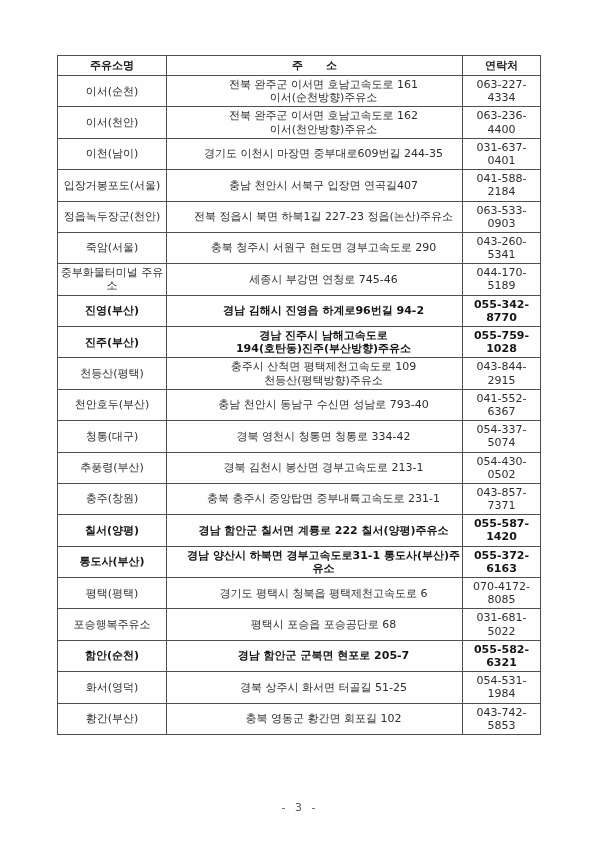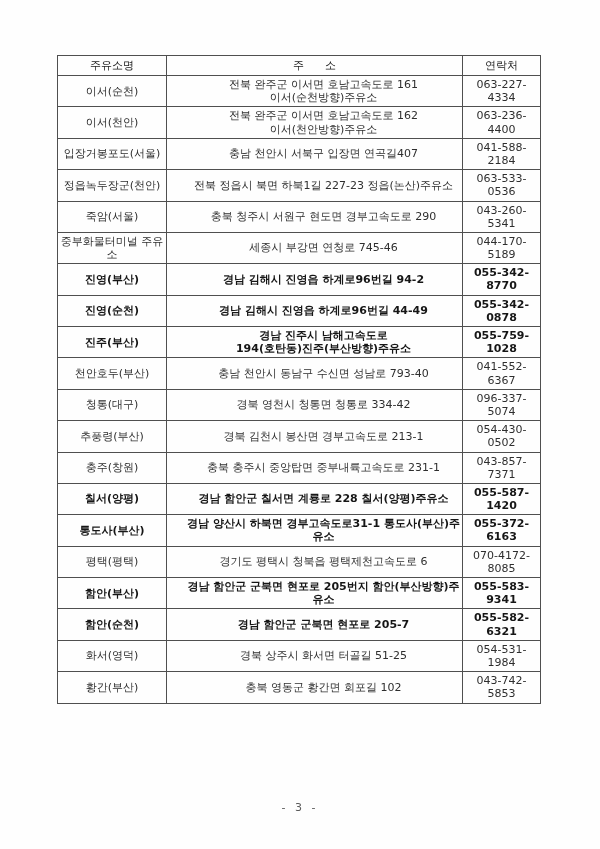--- a/index.html
+++ b/index.html
@@ -29,21 +29,21 @@
   .station-table td {
     border: 1px solid #4f4f4f;
     font-size: 11px;
     text-align: center;
     vertical-align: middle;
     padding: 2px 2px;
     line-height: 1.2;
     overflow: hidden;
   }
   .station-table th {
-    font-weight: normal;
+    font-weight: bold;
     white-space: pre;
     height: 15px;
     color: #222;
   }
   .station-table td {
     height: 15px;
   }
   .station-table td.addr {
     white-space: pre-line;
     padding-left: 20px;
@@ -88,94 +88,100 @@
 이서(순천방향)주유소</td>
           <td>063-227-4334</td>
         </tr>
         <tr>
           <td>이서(천안)</td>
           <td class="addr">전북 완주군 이서면 호남고속도로 162
 이서(천안방향)주유소</td>
           <td>063-236-4400</td>
         </tr>
         <tr>
+          <td>이천(남이)</td>
+          <td class="addr">경기도 이천시 마장면 중부대로609번길 244-35</td>
+          <td>031-637-0401</td>
+        </tr>
+        <tr>
           <td>입장거봉포도(서울)</td>
           <td class="addr">충남 천안시 서북구 입장면 연곡길407</td>
           <td>041-588-2184</td>
         </tr>
         <tr>
           <td>정읍녹두장군(천안)</td>
           <td class="addr">전북 정읍시 북면 하북1길 227-23 정읍(논산)주유소</td>
-          <td>063-533-0536</td>
+          <td>063-533-0903</td>
         </tr>
         <tr>
           <td>죽암(서울)</td>
           <td class="addr">충북 청주시 서원구 현도면 경부고속도로 290</td>
           <td>043-260-5341</td>
         </tr>
         <tr>
           <td>중부화물터미널 주유소</td>
           <td class="addr">세종시 부강면 연청로 745-46</td>
           <td>044-170-5189</td>
         </tr>
         <tr class="bold">
           <td>진영(부산)</td>
           <td class="addr">경남 김해시 진영읍 하계로96번길 94-2</td>
           <td>055-342-8770</td>
-        </tr>
-        <tr class="bold">
-          <td>진영(순천)</td>
-          <td class="addr">경남 김해시 진영읍 하계로96번길 44-49</td>
-          <td>055-342-0878</td>
         </tr>
         <tr class="bold">
           <td>진주(부산)</td>
           <td class="addr">경남 진주시 남해고속도로
 194(호탄동)진주(부산방향)주유소</td>
           <td>055-759-1028</td>
         </tr>
         <tr>
+          <td>천등산(평택)</td>
+          <td class="addr">충주시 산척면 평택제천고속도로 109
+천등산(평택방향)주유소</td>
+          <td>043-844-2915</td>
+        </tr>
+        <tr>
           <td>천안호두(부산)</td>
           <td class="addr">충남 천안시 동남구 수신면 성남로 793-40</td>
           <td>041-552-6367</td>
         </tr>
         <tr>
           <td>청통(대구)</td>
           <td class="addr">경북 영천시 청통면 청통로 334-42</td>
-          <td>096-337-5074</td>
+          <td>054-337-5074</td>
         </tr>
         <tr>
           <td>추풍령(부산)</td>
           <td class="addr">경북 김천시 봉산면 경부고속도로 213-1</td>
           <td>054-430-0502</td>
         </tr>
         <tr>
           <td>충주(창원)</td>
           <td class="addr">충북 충주시 중앙탑면 중부내륙고속도로 231-1</td>
           <td>043-857-7371</td>
         </tr>
         <tr class="bold">
           <td>칠서(양평)</td>
-          <td class="addr">경남 함안군 칠서면 계룡로 228 칠서(양평)주유소</td>
+          <td class="addr">경남 함안군 칠서면 계룡로 222 칠서(양평)주유소</td>
           <td>055-587-1420</td>
         </tr>
         <tr class="bold">
           <td>통도사(부산)</td>
           <td class="addr">경남 양산시 하북면 경부고속도로31-1 통도사(부산)주유소</td>
           <td>055-372-6163</td>
         </tr>
         <tr>
           <td>평택(평택)</td>
           <td class="addr">경기도 평택시 청북읍 평택제천고속도로 6</td>
           <td>070-4172-8085</td>
         </tr>
-        <tr class="bold">
-          <td>함안(부산)</td>
-          <td class="addr">경남 함안군 군북면 현포로 205번지 함안(부산방향)주유소</td>
-          <td>055-583-9341</td>
+        <tr>
+          <td>포승행복주유소</td>
+          <td class="addr">평택시 포승읍 포승공단로 68</td>
+          <td>031-681-5022</td>
         </tr>
         <tr class="bold">
           <td>함안(순천)</td>
           <td class="addr">경남 함안군 군북면 현포로 205-7</td>
           <td>055-582-6321</td>
         </tr>
         <tr>
           <td>화서(영덕)</td>
           <td class="addr">경북 상주시 화서면 터골길 51-25</td>
           <td>054-531-1984</td>

